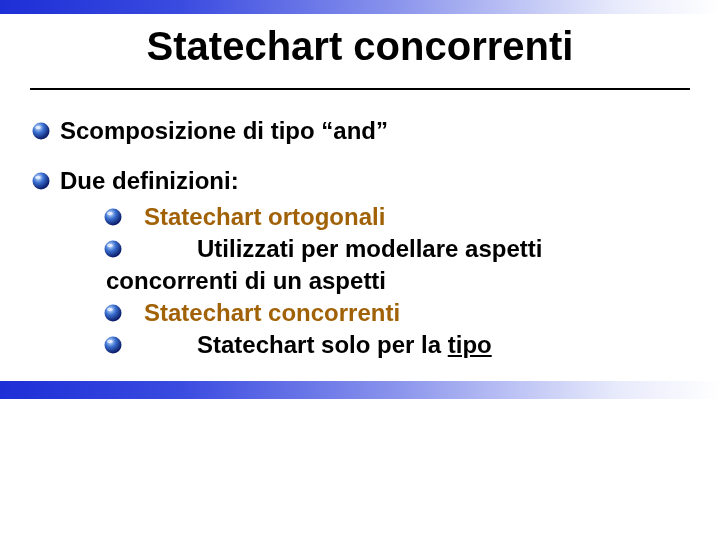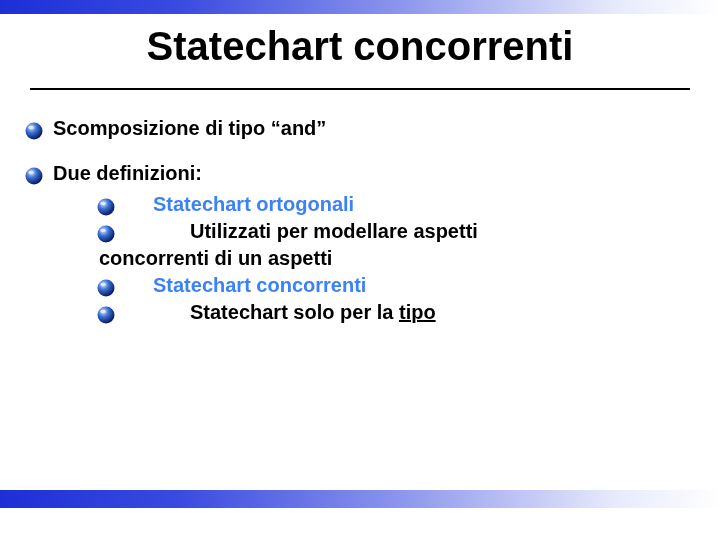--- a/index.html
+++ b/index.html
@@ -7,21 +7,21 @@
     padding: 0;
     width: 720px;
     height: 540px;
     font-family: Arial, Helvetica, sans-serif;
     background: #fff;
     overflow: hidden;
   }
   .slide {
     position: relative;
     width: 720px;
-    height: 508px;
+    height: 399px;
     box-sizing: border-box;
   }
   .top-bar {
     position: absolute;
     left: 0;
     top: 0;
     width: 720px;
     height: 14px;
     background: linear-gradient(to right, #1d2fd6 0%, #3a4be0 25%, #8a94ec 55%, #e6e9fb 85%, #ffffff 100%);
   }
@@ -47,24 +47,24 @@
     position: absolute;
     top: 88px;
     left: 30px;
     width: 660px;
     height: 0;
     border-top: 2px solid #000;
   }
   .content {
     position: absolute;
     top: 116px;
-    left: 53px;
+    left: 60px;
     width: 620px;
     color: #000;
-    font-size: 20px;
+    font-size: 24px;
     font-weight: bold;
     line-height: 1.25;
   }
   .li1 {
     position: relative;
     margin-bottom: 20px;
     padding-left: 0;
   }
   .li1 .bullet {
     position: absolute;
@@ -78,22 +78,22 @@
   .li2 {
     position: relative;
     margin: 0 0 2px 0;
   }
   .li2 .bullet {
     position: absolute;
     left: -2px;
     top: 6px;
   }
   .term {
-    color: #3b82f6;
-    margin-left: 54px;
+    color: #a16207;
+    margin-left: 38px;
   }
   .desc {
     margin-left: 91px;
     display: inline;
   }
   .cont {
     margin-left: 0;
   }
   .underline {
     text-decoration: underline;

